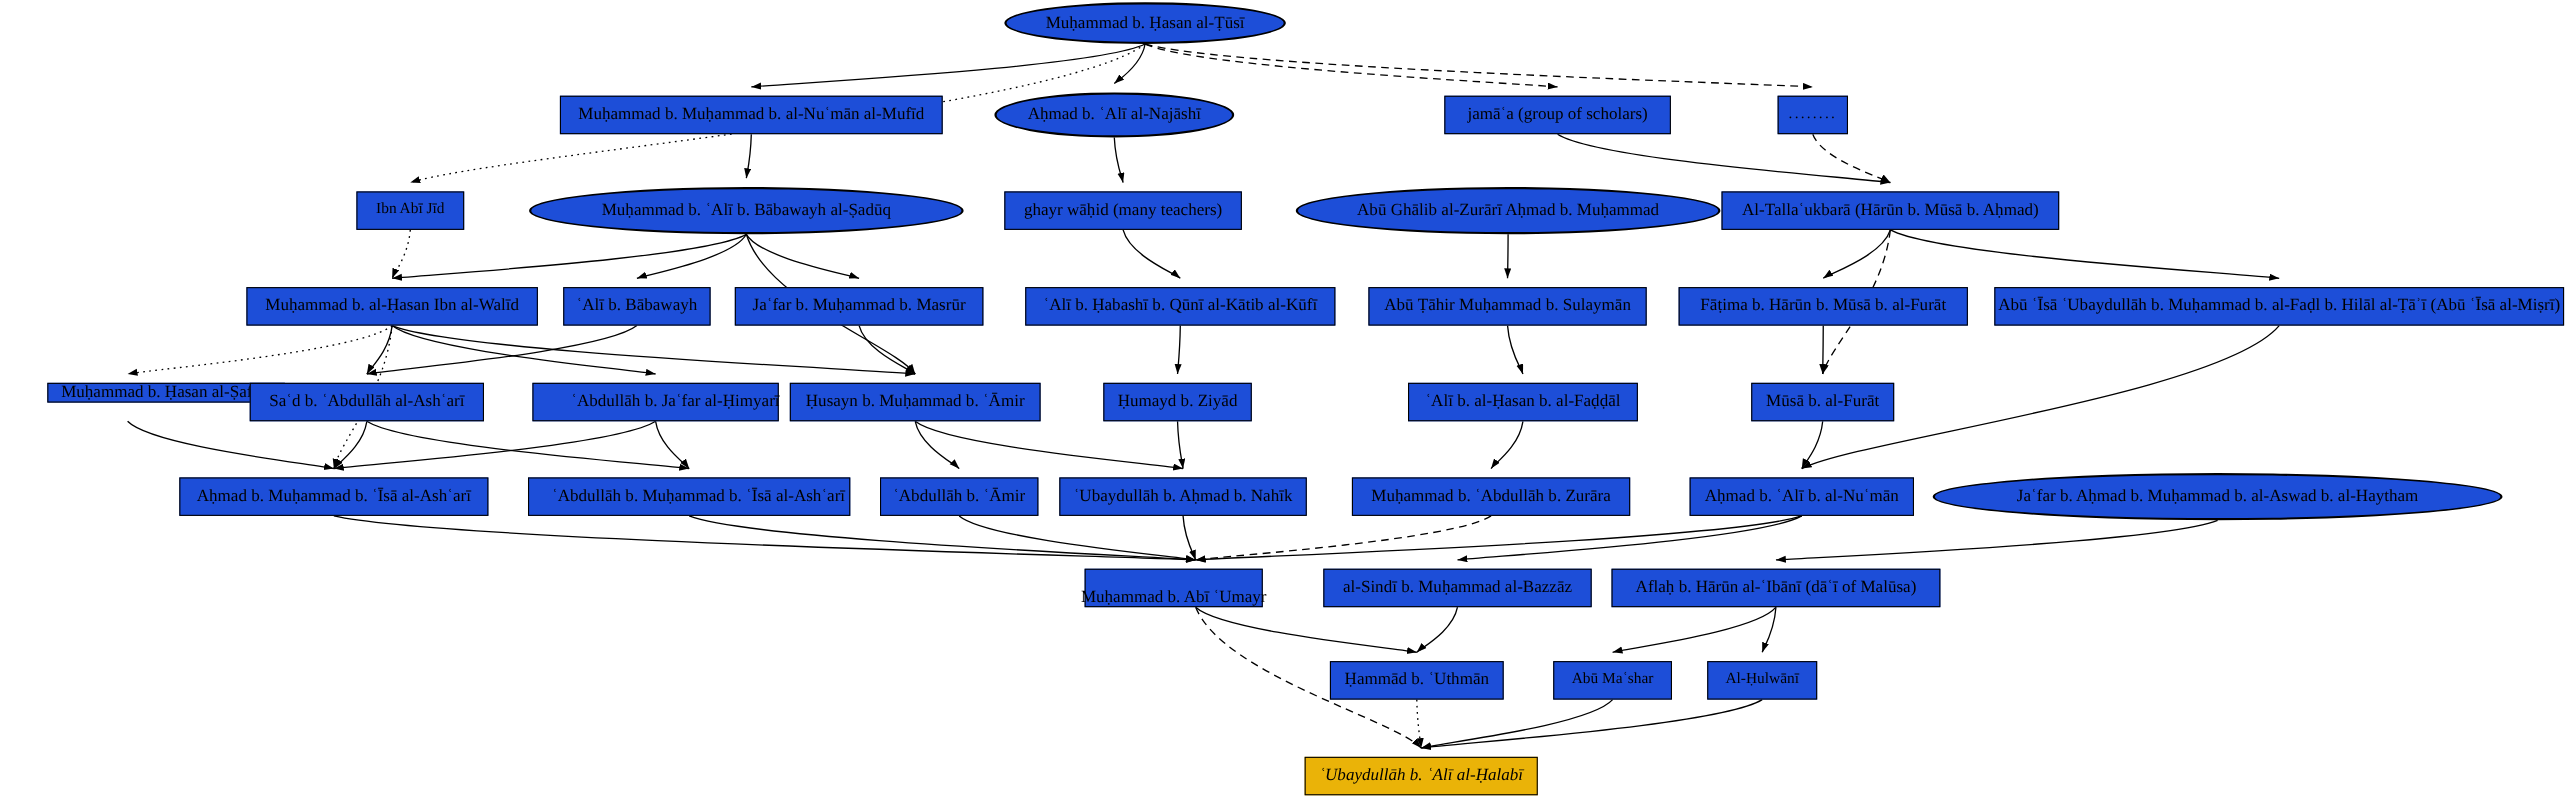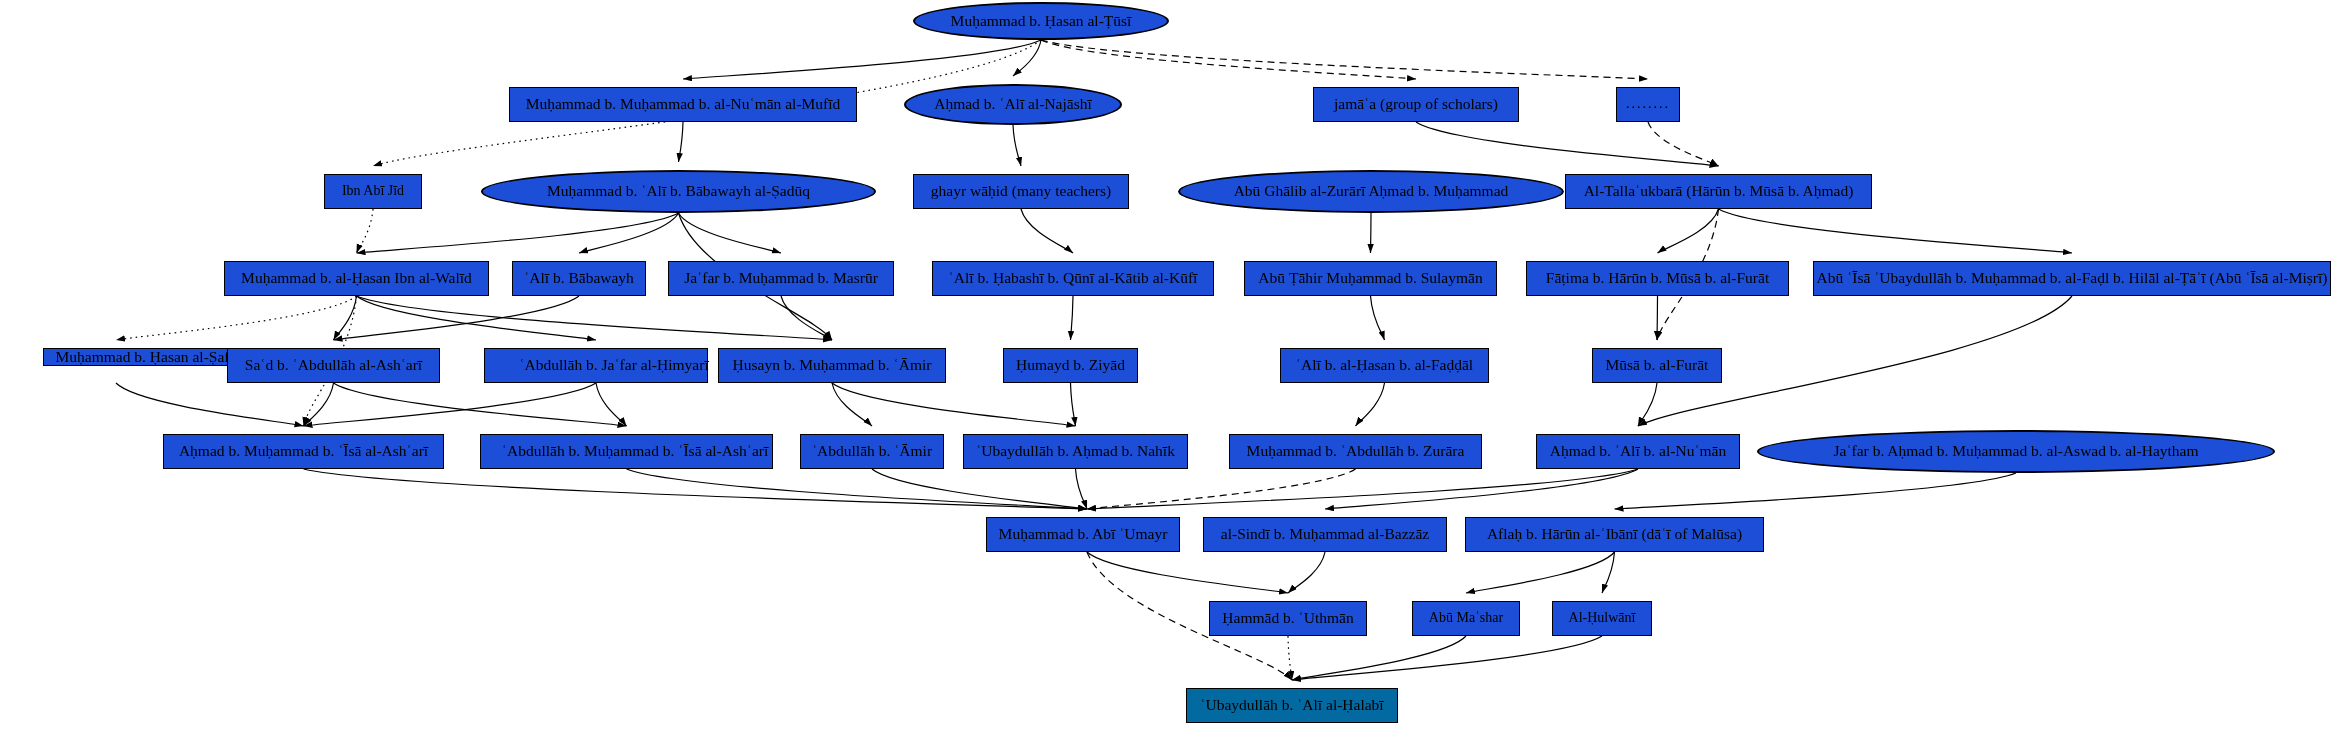--- a/index.html
+++ b/index.html
@@ -5,21 +5,21 @@
   html,body{margin:0;padding:0;background:#ffffff;}
   body{font-family:"Liberation Serif","DejaVu Serif",serif;}
   #canvas{position:relative;width:2340px;height:731px;background:#fff;overflow:hidden;}
   svg#edges{position:absolute;left:0;top:0;width:2340px;height:731px;pointer-events:none;}
   .node{position:absolute;box-sizing:border-box;display:flex;align-items:center;justify-content:center;
         text-align:center;color:#000;background:#1d4ed8;font-size:15.5px;line-height:1.05;
         white-space:nowrap;padding:0 6px;}
   .node.box{border:1.3px solid #000;border-radius:0;}
   .node.ellipse{border:2.4px solid #000;border-radius:50%;}
   .node.dots{border:1.3px solid #000;letter-spacing:2px;}
-  .node.filled{background:#0369a1;border:1.3px solid #000;}
+  .node.filled{background:#eab308;border:1.3px solid #000;font-style:italic;}
 </style>
 </head>
 <body>
 
 <div id="canvas">
   <svg id="edges">
     <defs>
       <marker id="ah" markerWidth="10" markerHeight="10" refX="9" refY="3.2" orient="auto" markerUnits="userSpaceOnUse">
         <path d="M0,0 L9,3.2 L0,6.4 z" fill="#000"></path>
       </marker>
@@ -170,21 +170,21 @@
       </div>
       <div class="node box" style="left: 1229px; top: 434px; width: 253px; height: 35px;">
         <span>Muḥammad b. ʿAbdullāh b. Zurāra</span>
       </div>
       <div class="node box" style="left: 1536px; top: 434px; width: 204px; height: 35px;">
         <span>Aḥmad b. ʿAlī b. al-Nuʿmān</span>
       </div>
       <div class="node ellipse" style="left: 1757px; top: 430px; width: 518px; height: 43px;">
         <span>Jaʿfar b. Aḥmad b. Muḥammad b. al-Aswad b. al-Haytham</span>
       </div>
-      <div class="node box" style="left: 986px; top: 517px; width: 194px; height: 35px;">
+      <div class="node box" style="left: 986px; top: 517px; width: 162px; height: 35px; align-items: flex-end;">
         <span>Muḥammad b. Abī ʿUmayr</span>
       </div>
       <div class="node box" style="left: 1203px; top: 517px; width: 244px; height: 35px;">
         <span>al-Sindī b. Muḥammad al-Bazzāz</span>
       </div>
       <div class="node box" style="left: 1465px; top: 517px; width: 299px; height: 35px;">
         <span>Aflaḥ b. Hārūn al-ʿIbānī (dāʿī of Malūsa)</span>
       </div>
       <div class="node box" style="left: 1209px; top: 601px; width: 158px; height: 35px;">
         <span>Ḥammād b. ʿUthmān</span>

